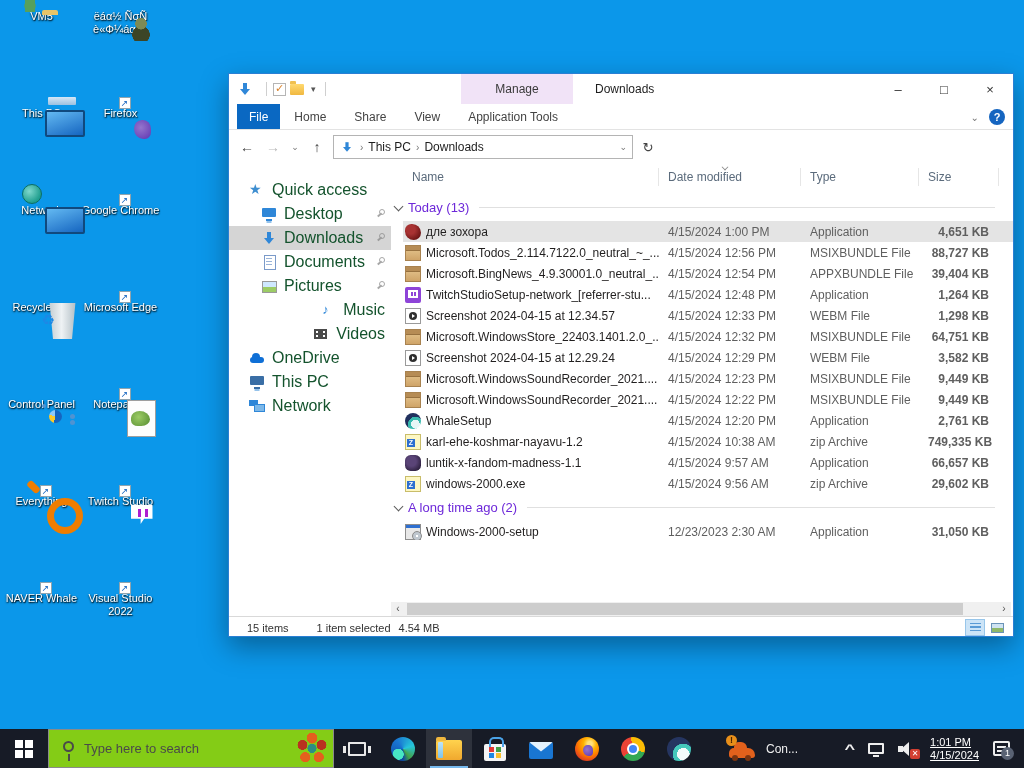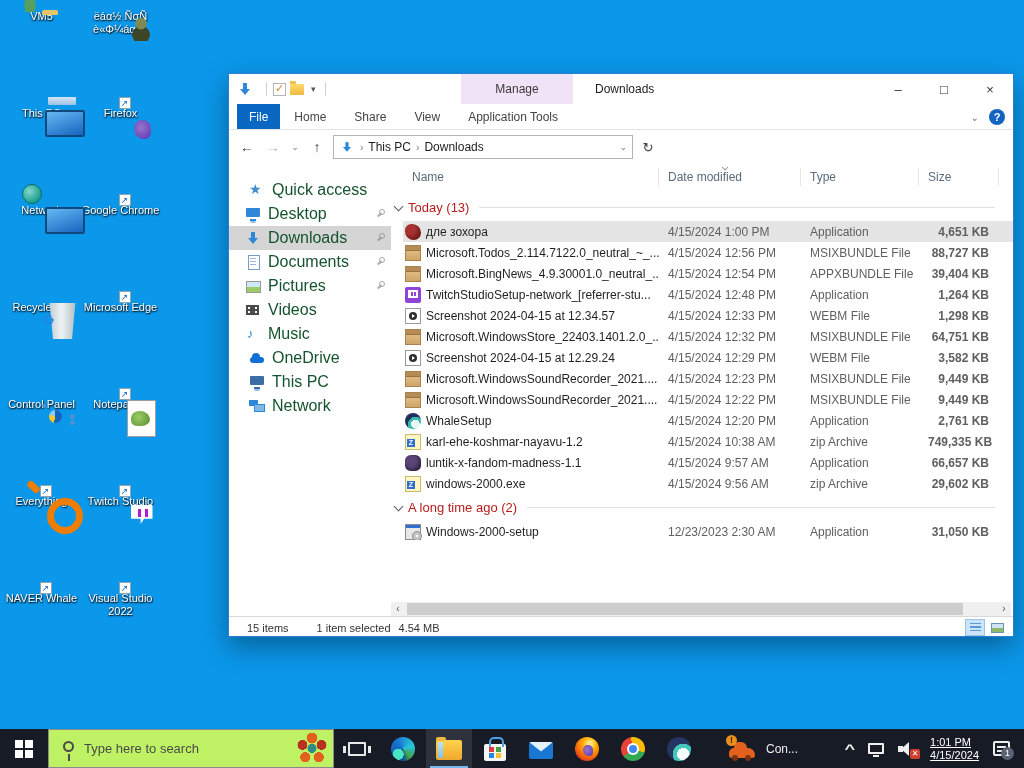--- a/index.html
+++ b/index.html
@@ -92,21 +92,21 @@
   .addr-chev { margin-left:auto; color:#777; font-size:9px; }
   .refresh { font-size:13px; color:#444; width:18px; text-align:center; }
   .searchbox { flex:1; height:24px; border:1px solid #b4b4b4; display:flex; align-items:center; padding:0 8px; }
   .search-ph { color:#767676; font-size:12px; flex:1; }
   .mag { width:8px; height:8px; border:2px solid #666; border-radius:50%; position:relative; margin-right:2px; }
   .mag::after { content:''; position:absolute; left:7px; top:7px; width:2px; height:5px; background:#666; transform:rotate(-45deg); }
 
   .main { display:flex; height:452px; }
   .sidebar { width:162px; padding-top:14px; overflow:hidden; }
   .sitem { height:24px; display:flex; align-items:center; padding-left:20px; padding-right:6px; font-size:16px; color:#14532d; cursor:default; }
-  .sitem.lv1 { padding-left:16px; }
+  .sitem.lv1 { padding-left:32px;justify-content:flex-end; }
   .sitem.selected { background:#d5d5d5; }
   .slabel { white-space:nowrap; }
   .pin { margin-left:auto; position:relative; width:10px; height:10px; opacity:.75; }
   .pin::before { content:''; position:absolute; left:4px; top:0; width:4px; height:4px; border-radius:50%; border:1.5px solid #8a8a8a; }
   .pin::after { content:''; position:absolute; left:2px; top:5px; width:5px; height:1.5px; background:#8a8a8a; transform:rotate(-40deg); }
 
   .si { width:16px; height:16px; position:relative; flex:none; margin-right:7px; }
   .si-star::before { content:'\2605'; position:absolute; left:0; top:-1px; font-size:14px; line-height:16px; color:#3e8ed0; }
   .si-desktop::before, .si-this-pc::before { content:''; position:absolute; left:1px; top:2px; width:14px; height:9px; background:#2f87d8; border-radius:1px; }
   .si-desktop::after, .si-this-pc::after { content:''; position:absolute; left:5px; bottom:1px; width:6px; height:2px; background:#2f87d8; box-shadow:0 2px 0 -0.5px #2f87d8; }
@@ -124,21 +124,21 @@
   .si-onedrive::before { content:''; position:absolute; left:3px; top:3px; width:8px; height:8px; border-radius:50%; background:#0f6fd6; }
   .si-onedrive::after { content:''; position:absolute; left:1px; bottom:3px; width:14px; height:6px; border-radius:3px; background:#0f6fd6; }
   .si-network::before { content:''; position:absolute; left:0; top:2px; width:9px; height:6px; background:#2f87d8; }
   .si-network::after { content:''; position:absolute; right:0; bottom:2px; width:9px; height:6px; background:#7db8e8; border:1px solid #2f87d8; }
 
   .filelist { flex:1; position:relative; }
   .headers { display:grid; grid-template-columns:256px 142px 118px 80px; height:26px; align-items:center; padding-left:12px; color:#5b6b7c; font-size:12px; }
   .hcell { position:relative; height:18px; line-height:18px; padding-left:9px; border-right:1px solid #e6e6e6; cursor:default; }
   .sortmark { position:absolute; top:-4px; left:45%; width:6px; height:6px; border-left:1px solid #8a8a8a; border-bottom:1px solid #8a8a8a; transform:rotate(-45deg) scale(.8); }
   #list-body { padding-top:4px; }
-  .group { height:27px; display:flex; align-items:center; padding-left:4px; color:#b91c1c; font-size:13px; }
+  .group { height:27px; display:flex; align-items:center; padding-left:4px; color:#6d28d9; font-size:13px; }
   .gchev { width:7px; height:7px; border-left:1.5px solid #5a5a5a; border-bottom:1.5px solid #5a5a5a; transform:rotate(-45deg); margin:0 6px 3px 0; }
   .grule { flex:1; height:1px; background:#e0e0e0; margin:0 18px 0 10px; }
   .row { display:grid; grid-template-columns:256px 142px 118px 80px; height:21px; align-items:center; margin-left:12px; font-size:12px; color:#211f1f; cursor:default; }
   .row.selected { background:#e4e4e4; }
   .cell { padding-left:9px; white-space:nowrap; overflow:hidden; }
   .cell.name { display:flex; align-items:center; padding-left:2px; }
   .cell.dim { color:#5f5f5f; }
   .cell.size { text-align:right; padding-right:10px;font-weight:bold; }
   .fname { white-space:nowrap; overflow:hidden; }
 
@@ -176,21 +176,21 @@
   .vb { width:20px; height:17px; border:1px solid transparent; display:flex; align-items:center; justify-content:center; }
   .vb.active { background:#cce4f7; border-color:#98c6ea; }
   .vb-details-g { width:11px; height:10px; background:repeating-linear-gradient(#5b9bd5 0 1.5px,transparent 1.5px 3.5px); }
   .vb-thumbs-g { width:13px; height:10px; background:linear-gradient(#cfe3f2 55%,#8fb86a 55%); border:1px solid #6a93b8; }
 
   
   #taskbar { position:absolute; left:0; bottom:0; width:1024px; height:39px; background:#171b26; display:flex; align-items:stretch; color:#fff; }
   .tb-start { width:48px; display:flex; align-items:center; justify-content:center; }
   .g-win { position:relative; width:18px; height:18px; }
   .g-win::before { content:''; position:absolute; left:0; top:0; width:8px; height:8px; background:#fff; box-shadow:10px 0 0 #fff,0 10px 0 #fff,10px 10px 0 #fff; }
-  .tb-search { width:286px; background:#bef264; border:1px solid #8a8a8a; display:flex; align-items:center; }
+  .tb-search { width:286px; background:#84cc16; border:1px solid #8a8a8a; display:flex; align-items:center; }
   .g-search { width:11px; height:11px; border:2px solid #4a4a4a; border-radius:50%; position:relative; margin:0 10px 4px 14px; flex:none; }
   .g-search::after { content:''; position:absolute; left:3px; top:11px; width:2px; height:7px; background:#4a4a4a; }
   .tb-search-text { color:#4a4a4a; font-size:13px; white-space:nowrap; }
   .g-flower { width:34px; height:34px; margin-left:auto; margin-right:4px; flex:none; background:
     radial-gradient(circle at 50% 18%,#e4601d 0 16%,transparent 17%),
     radial-gradient(circle at 22% 38%,#b93220 0 14%,transparent 15%),
     radial-gradient(circle at 78% 38%,#b93220 0 14%,transparent 15%),
     radial-gradient(circle at 30% 74%,#e4601d 0 14%,transparent 15%),
     radial-gradient(circle at 70% 74%,#e4601d 0 14%,transparent 15%),
     radial-gradient(circle at 50% 48%,#2c8e85 0 18%,transparent 19%); }
@@ -412,27 +412,27 @@
      <span class="si si-documents"></span>
      <span class="slabel">Documents</span>
      <span class="pin"></span>
    </div>
           <div class="sitem lv1">
      <span class="si si-pictures"></span>
      <span class="slabel">Pictures</span>
      <span class="pin"></span>
    </div>
           <div class="sitem lv1">
+     <span class="si si-music"></span>
+     <span class="slabel">Music</span>
+
+   </div>
+          <div class="sitem lv1">
      <span class="si si-videos"></span>
      <span class="slabel">Videos</span>
-
-   </div>
-          <div class="sitem lv1">
-     <span class="si si-music"></span>
-     <span class="slabel">Music</span>
 
    </div>
           <div class="sitem lv0">
      <span class="si si-onedrive"></span>
      <span class="slabel">OneDrive</span>
 
    </div>
           <div class="sitem lv0">
      <span class="si si-this-pc"></span>
      <span class="slabel">This PC</span>

